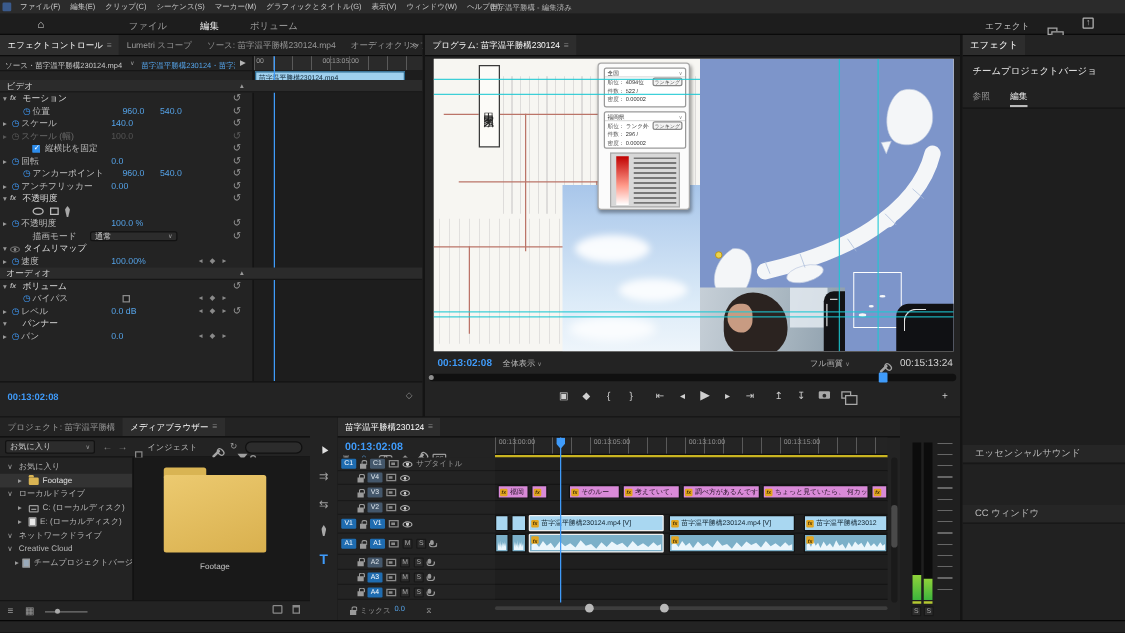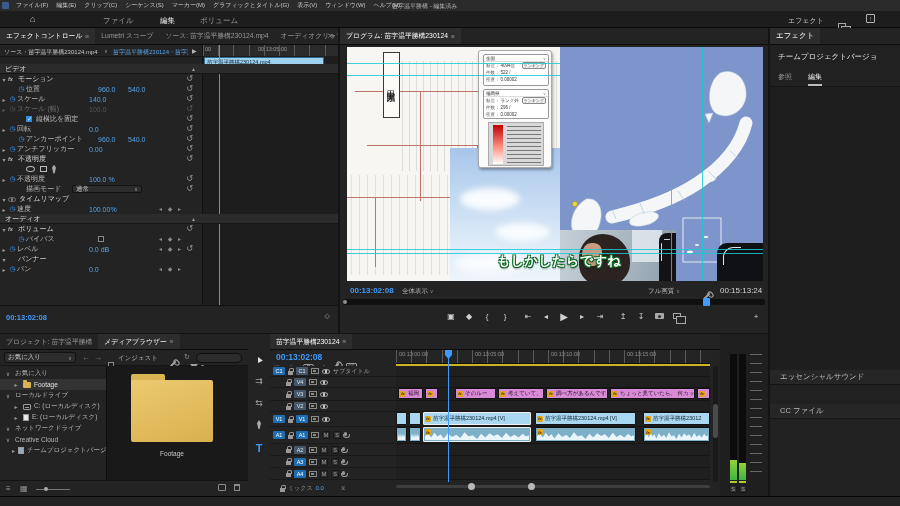--- a/index.html
+++ b/index.html
@@ -430,22 +430,20 @@
         <span class="p" style="left:6px;top:4px;width:18px;height:18px;border:1px solid #e6e6e6;border-right:none;border-bottom:none;border-radius:10px 0 0 0"></span>
       </div>
 
       <div class="guideH" style="left:0;top:16px;width:213px"></div>
       <div class="guideH" style="left:0;top:28px;width:213px"></div>
       <div class="guideH" style="left:0;top:202px;width:416px"></div>
       <div class="guideH" style="left:0;top:206px;width:416px"></div>
       <div class="guideV" style="left:324px;top:0;height:234px"></div>
       <div class="guideV" style="left:355px;top:0;height:234px"></div>
 
-      <div class="p nw" style="left:150px;top:205px;font-size:13px;font-weight:bold;color:#fff;letter-spacing:0.5px;
-                  text-shadow:-1px -1px 0 #0c6b22,1px -1px 0 #0c6b22,-1px 1px 0 #0c6b22,1px 1px 0 #0c6b22,0 2px 2px rgba(0,0,0,.45)">もしかしたらですね</div>
     </div>
 
     
     <span class="tc p nw" style="left:10px;top:258px;font-size:8px">00:13:02:08</span>
     <span class="p nw" style="left:62px;top:259px;font-size:6.5px;color:#b5b5b5">
       <span>全体表示</span>
       <span style="font-size:5px;color:#8a8a8a"> ∨</span>
     </span>
     <span class="p nw" style="left:308px;top:259px;font-size:6.5px;color:#b5b5b5">
       <span>フル画質</span>
@@ -483,25 +481,25 @@
 
   <div class="panel" style="left:770px;top:28px;width:130px;height:468px;background:#212121">
     <div class="tabrow" style="background:#232323">
       <span class="ptab on" style="font-size:7.5px">エフェクト</span>
     </div>
     <div class="p nw" style="left:8px;top:24px;font-size:7.5px;color:#e8e8e8">チームプロジェクトバージョ</div>
     <span class="p nw" style="left:8px;top:44px;font-size:7px;color:#9a9a9a">参照</span>
     <span class="p nw" style="left:38px;top:44px;font-size:7px;color:#f0f0f0;border-bottom:2px solid #bbb;padding-bottom:2px">編集</span>
     <div class="p" style="left:0;top:58px;width:130px;height:286px;background:#1e1e1e;border-top:1px solid #141414"></div>
 
-    <div class="stackRow" style="top:342px">
+    <div class="stackRow" style="top:328px">
       <span>エッセンシャルサウンド</span>
       </div>
     <div class="stackRow" style="top:376px">
-      <span>CC ファイル</span>
+      <span>CC ウィンドウ</span>
       </div>
   </div>
 
   <div class="panel" style="left:0;top:334px;width:248px;height:162px">
     <div class="tabrow" style="height:16px">
       <span class="ptab" style="max-width:118px;overflow:hidden">
         <span class="nw">プロジェクト: 苗字温平勝構</span>
         </span>
       <span class="ptab on">
         <span>メディアブラウザー</span>

